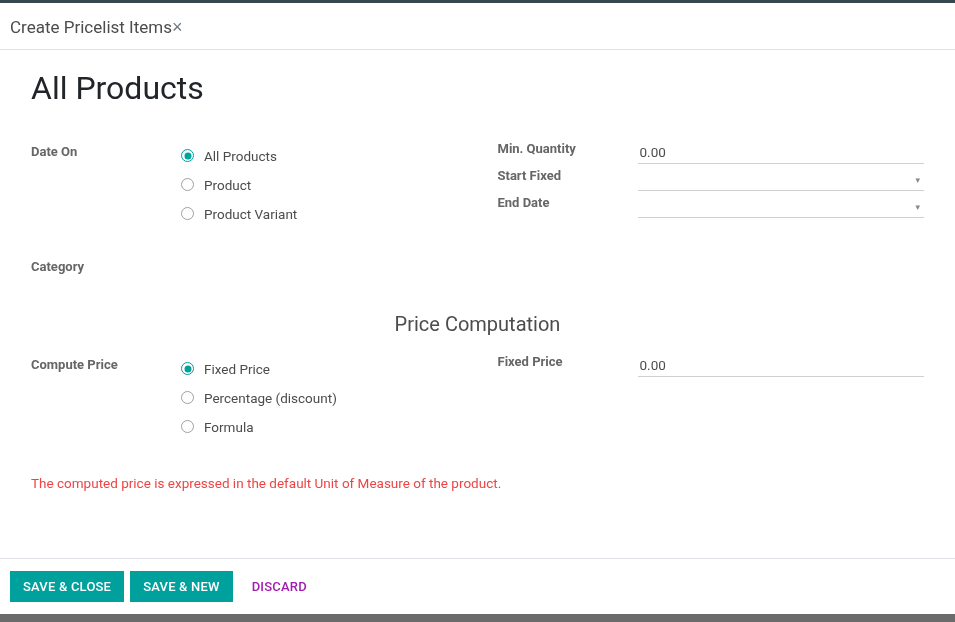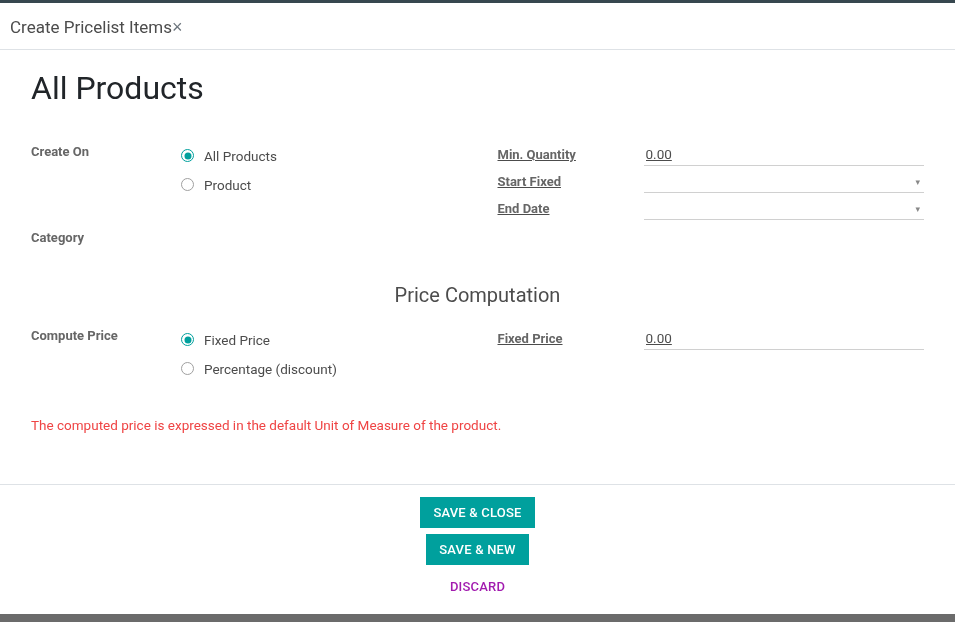--- a/index.html
+++ b/index.html
@@ -81,24 +81,23 @@
       width: 7px; height: 7px;
       background: #00a09d;
       border-radius: 50%;
       top: 50%; left: 50%;
       transform: translate(-50%, -50%);
     }
     .radio-label { font-size: 13.5px; color: #4c4c4c; }
 
     .right-row {
       display: flex;
-      align-items: center;
+      align-items: flex-start;
       height: 27px;
-      gap: 16px;
-      text-decoration: underline;
+      gap: 10px;
     }
     .right-label {
       width: 130px;
       min-width: 130px;
       color: #666;
       font-weight: 700;
       font-size: 13px;
     }
     .underlined-input {
       flex: 1;
@@ -142,21 +141,20 @@
       position: absolute;
       bottom: 8px;
       left: 0; right: 0;
       border-top: 1px solid #dee2e6;
       padding: 12px 10px;
       display: flex;
       gap: 6px;
       align-items: center;
       background: #fff;
       z-index: 2;
-      flex-direction: column;
     }
     .btn {
       border: none;
       padding: 8px 13px;
       font-size: 13px;
       font-weight: 500;
       cursor: pointer;
       border-radius: 0;
       letter-spacing: 0.2px;
       font-family: inherit;
@@ -185,29 +183,33 @@
   </button>
 </div>
 
 <div class="modal-body">
   <h1 class="page-title">All Products</h1>
 
   <div class="cols">
 
     <div class="col">
       <div class="form-row">
-        <div class="field-label">Create On</div>
+        <div class="field-label">Date On</div>
         <div class="field-control radio-group">
           <div class="radio-item">
             <span class="radio-circle checked"></span>
             <span class="radio-label">All Products</span>
           </div>
           <div class="radio-item">
             <span class="radio-circle"></span>
             <span class="radio-label">Product</span>
+          </div>
+          <div class="radio-item">
+            <span class="radio-circle"></span>
+            <span class="radio-label">Product Variant</span>
           </div>
         </div>
       </div>
 
       <div class="form-row company-row">
         <div class="field-label">Category</div>
         <div class="field-control"></div>
       </div>
     </div>
 
@@ -244,20 +246,24 @@
       <div class="form-row">
         <div class="field-label">Compute Price</div>
         <div class="field-control radio-group">
           <div class="radio-item">
             <span class="radio-circle checked"></span>
             <span class="radio-label">Fixed Price</span>
           </div>
           <div class="radio-item">
             <span class="radio-circle"></span>
             <span class="radio-label">Percentage (discount)</span>
+          </div>
+          <div class="radio-item">
+            <span class="radio-circle"></span>
+            <span class="radio-label">Formula</span>
           </div>
         </div>
       </div>
     </div>
 
     <div class="col">
       <div class="right-row">
         <div class="right-label">Fixed Price</div>
         <div class="input-wrap">
           <input class="underlined-input" value="0.00" style="">

